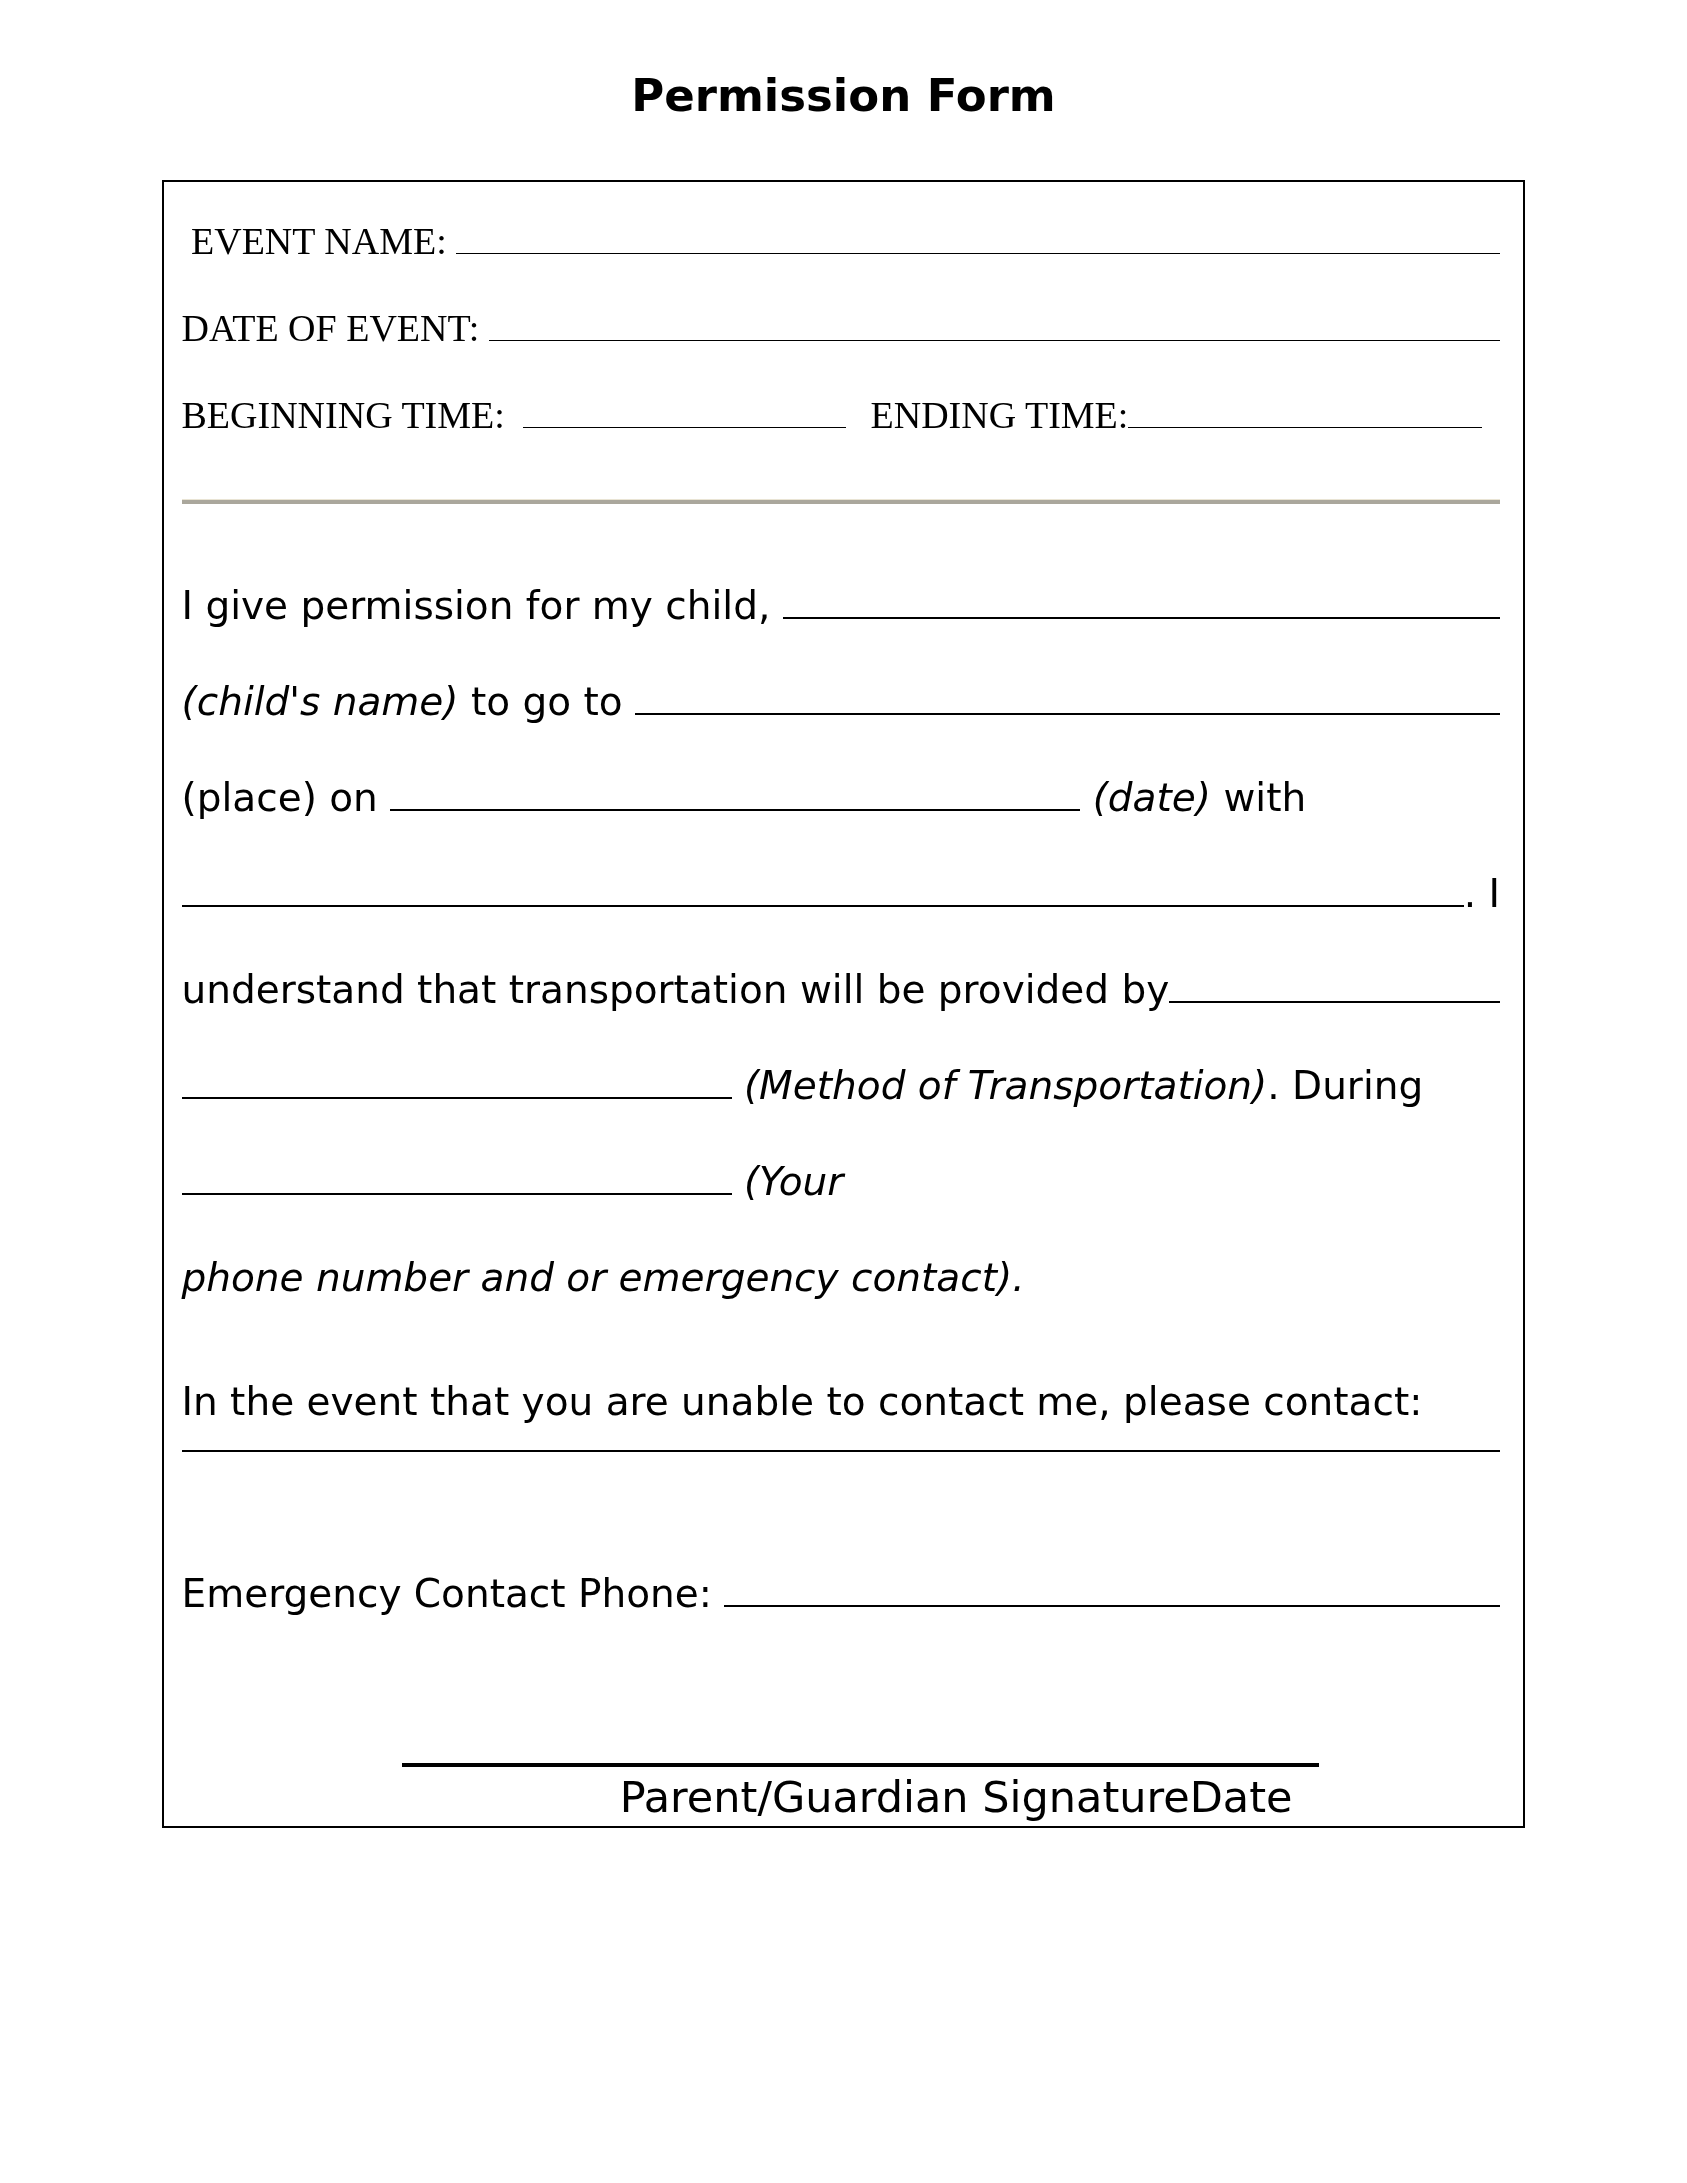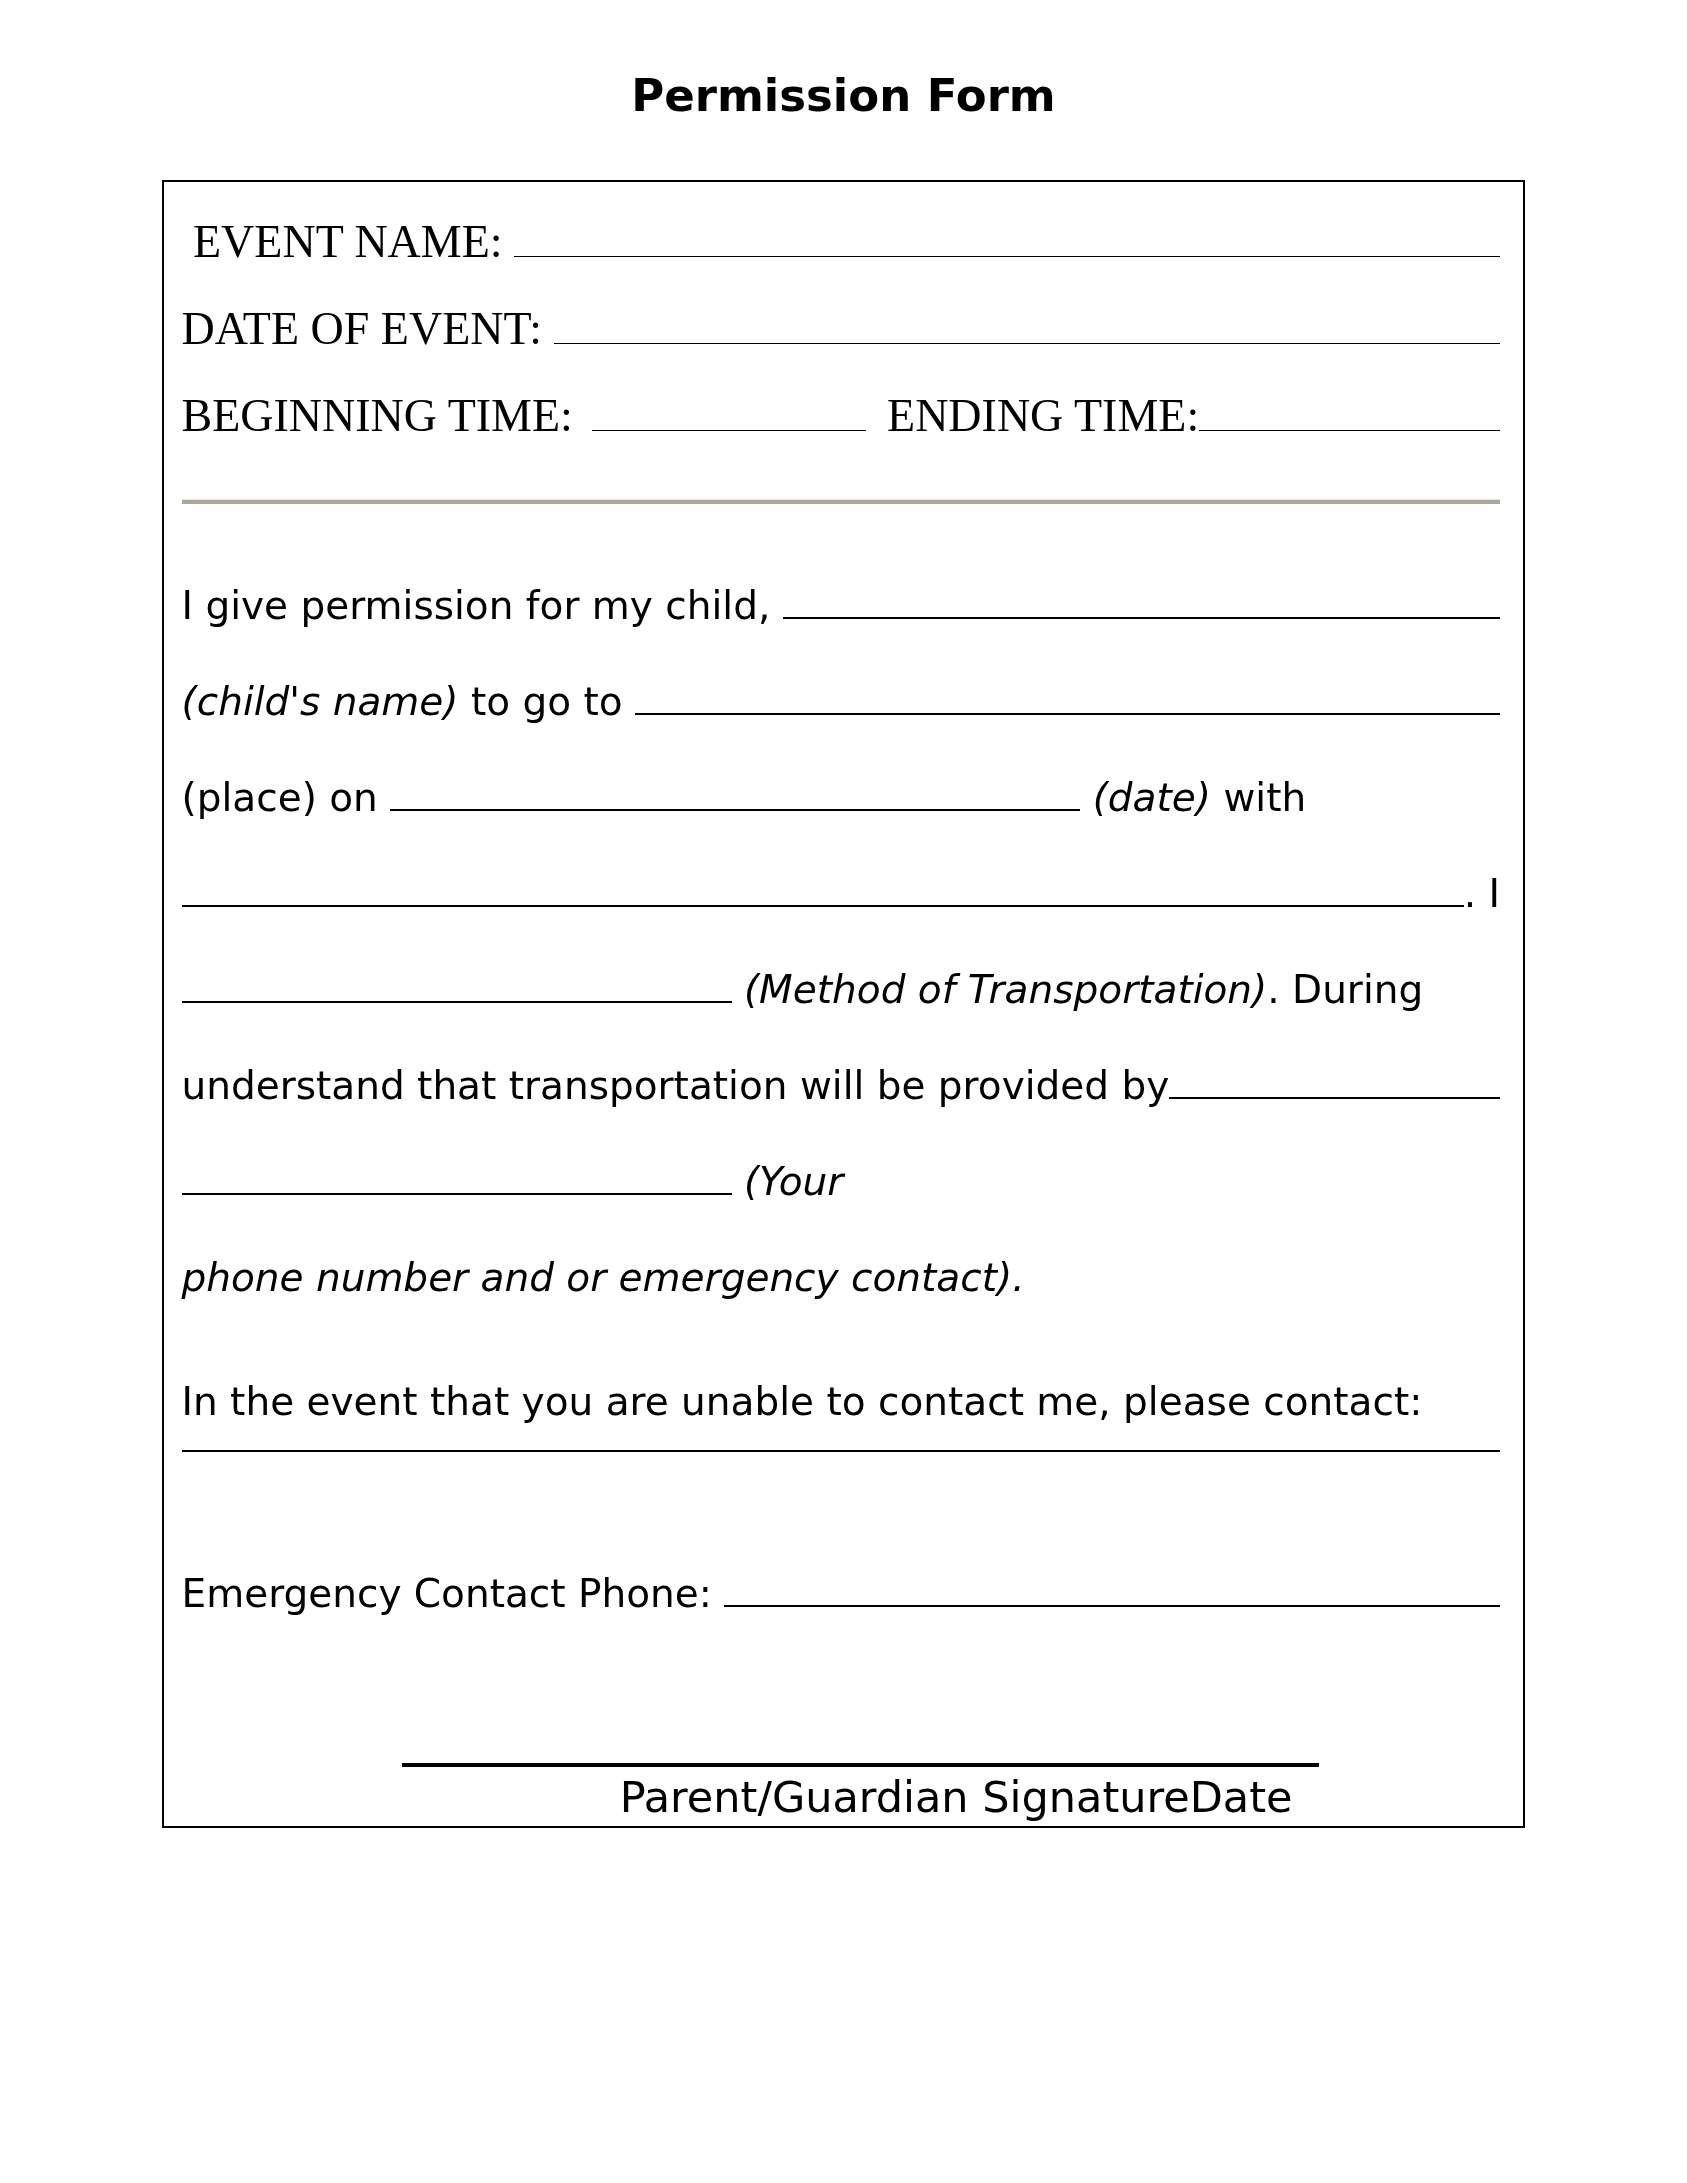--- a/index.html
+++ b/index.html
@@ -20,21 +20,21 @@
   .form-box {
     box-sizing:border-box;
     width:1363px;
     margin:61px auto 0 auto;
     border:2.6px solid #000000;
     padding:15.7px 23px 7px 17.5px;
     background:#ffffff;
   }
   .hrow {
     font-family:"Liberation Serif", serif;
-    font-size:46px;
+    font-size:38px;
     height:87px;
     line-height:87px;
     display:flex;
     align-items:baseline;
     white-space:pre;
   }
   .brow {
     font-family:"DejaVu Sans", sans-serif;
     font-size:39px;
     height:96px;
@@ -83,22 +83,22 @@
       <div class="hrow"><span class="seg">BEGINNING TIME: </span><span class="gap" style="width: 8.7px;"></span><span class="blank" style="width: 323px;"></span><span class="gap" style="width: 24.5px;"></span><span class="seg">ENDING TIME:</span><span class="blank" style="width: 354px;"></span></div>
     </div>
 
   <div class="divider"></div>
 
   <div class="body-section">
       <div class="brow"><span class="seg">I give permission for my child, </span><span class="blank fill"></span></div>
       <div class="brow"><span class="seg italic">(child's name)</span><span class="seg"> to go to </span><span class="blank fill"></span></div>
       <div class="brow"><span class="seg">(place) on </span><span class="blank" style="width: 690px;"></span><span class="seg"> </span><span class="seg italic">(date)</span><span class="seg"> with</span></div>
       <div class="brow"><span class="blank fill"></span><span class="seg">. I</span></div>
+      <div class="brow"><span class="seg">understand that transportation will be provided by</span><span class="blank fill"></span></div>
       <div class="brow"><span class="blank" style="width: 550px;"></span><span class="seg"> </span><span class="seg italic">(Method of Transportation)</span><span class="seg">. During</span></div>
-      <div class="brow"><span class="seg">understand that transportation will be provided by</span><span class="blank fill"></span></div>
       <div class="brow"><span class="blank" style="width: 550px;"></span><span class="seg"> </span><span class="seg italic">(Your</span></div>
       <div class="brow"><span class="seg italic">phone number and or emergency contact).</span></div>
     </div>
 
   <div class="emergency-section">
       <div class="brow"><span class="seg">In the event that you are unable to contact me, please contact:</span></div>
       <div class="brow"><span class="blank fill"></span></div>
       <div class="brow"><span class="seg">Emergency Contact Phone: </span><span class="blank fill"></span></div>
     </div>
 

